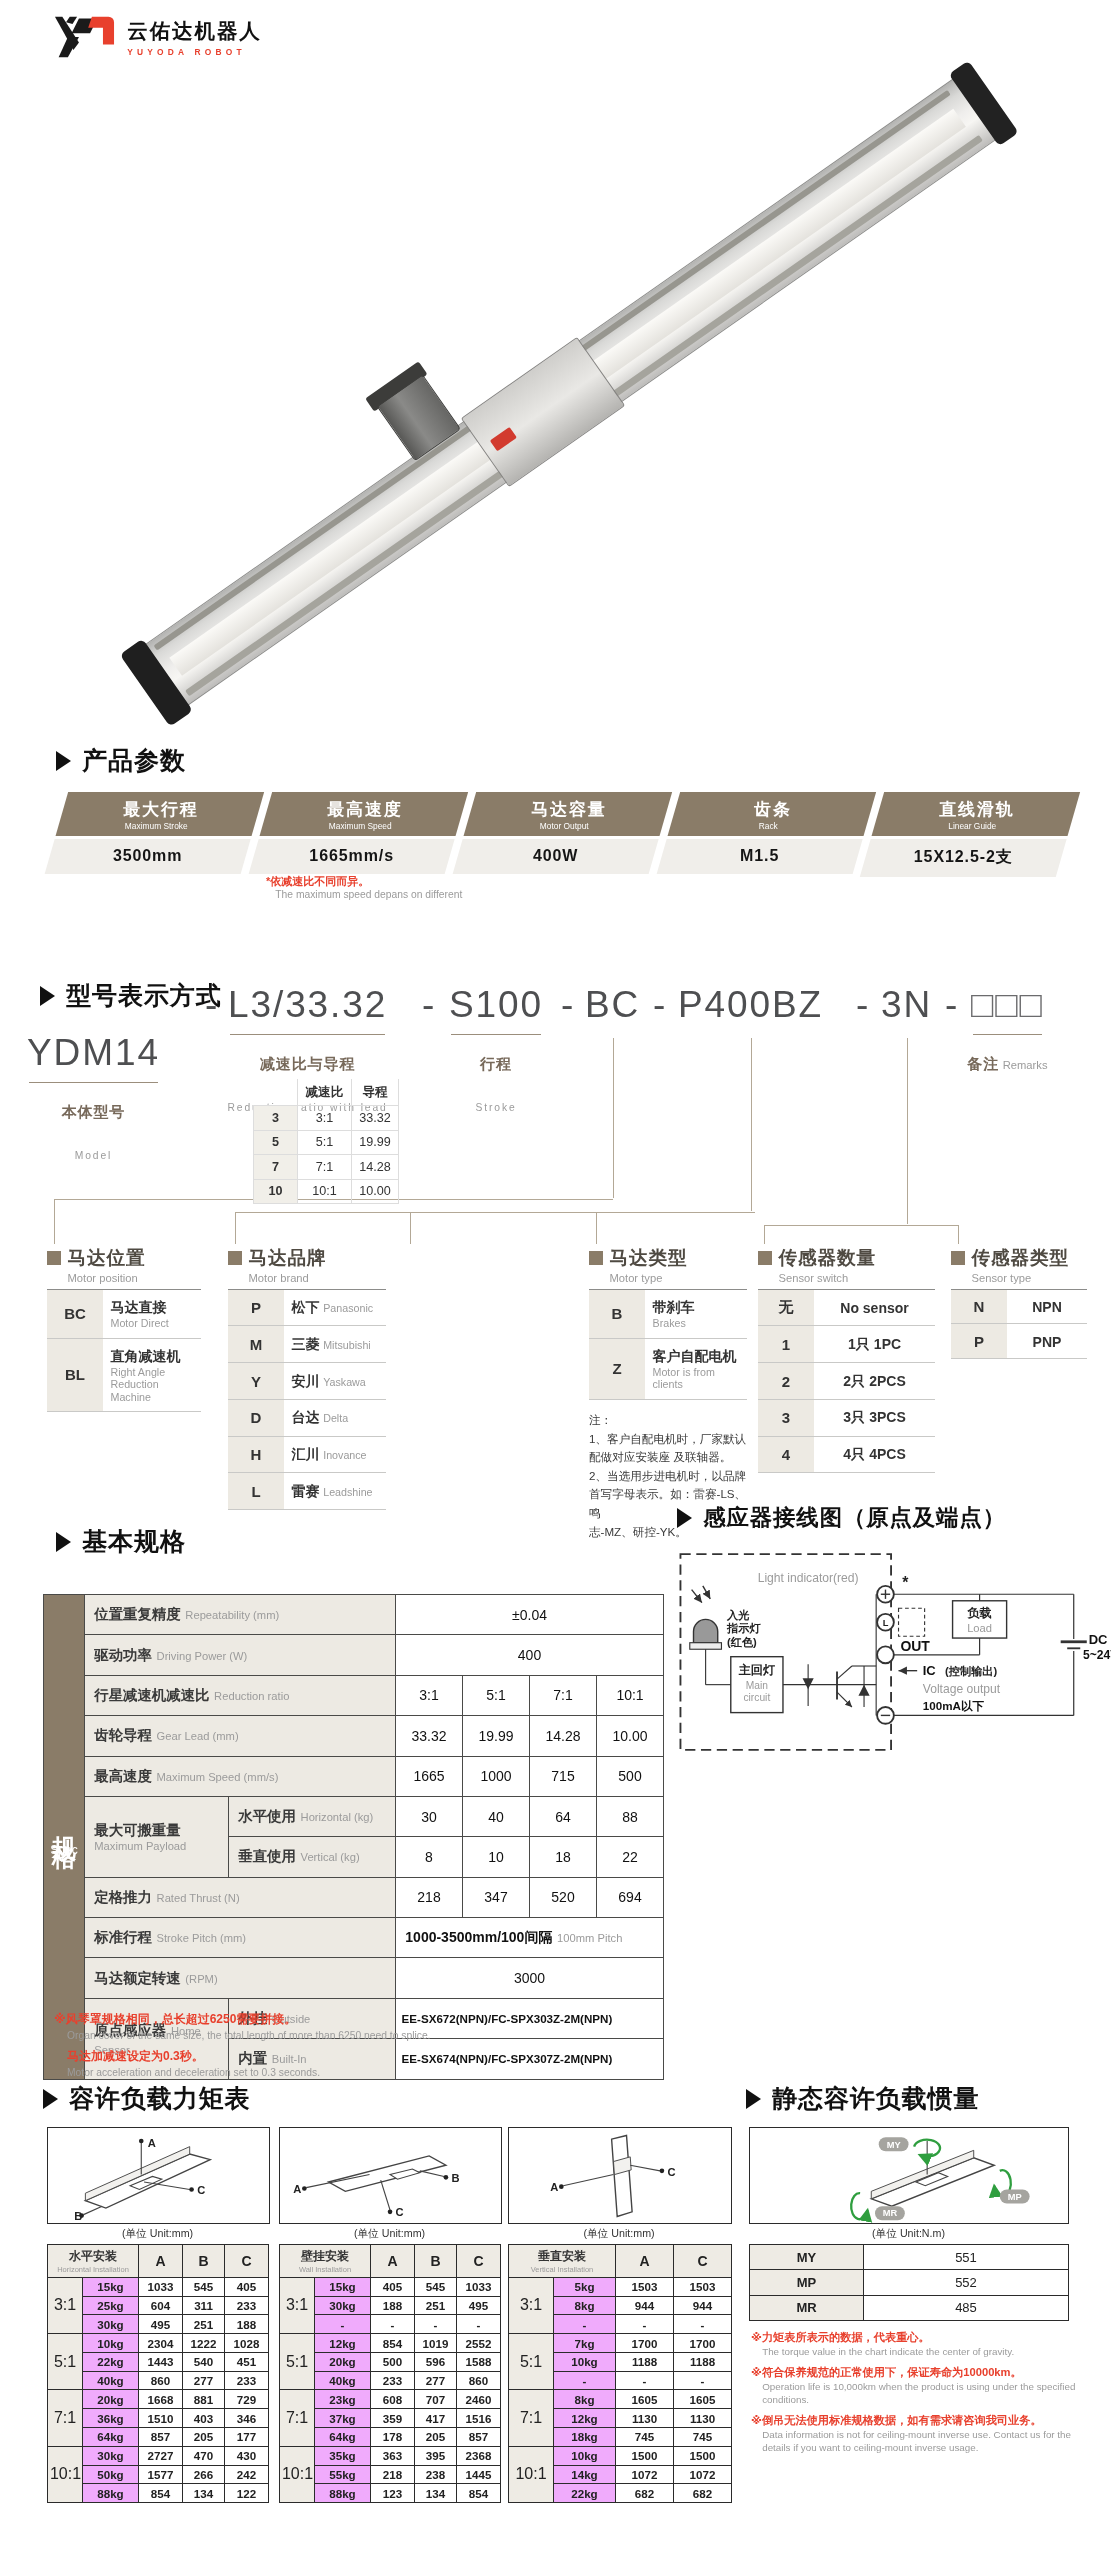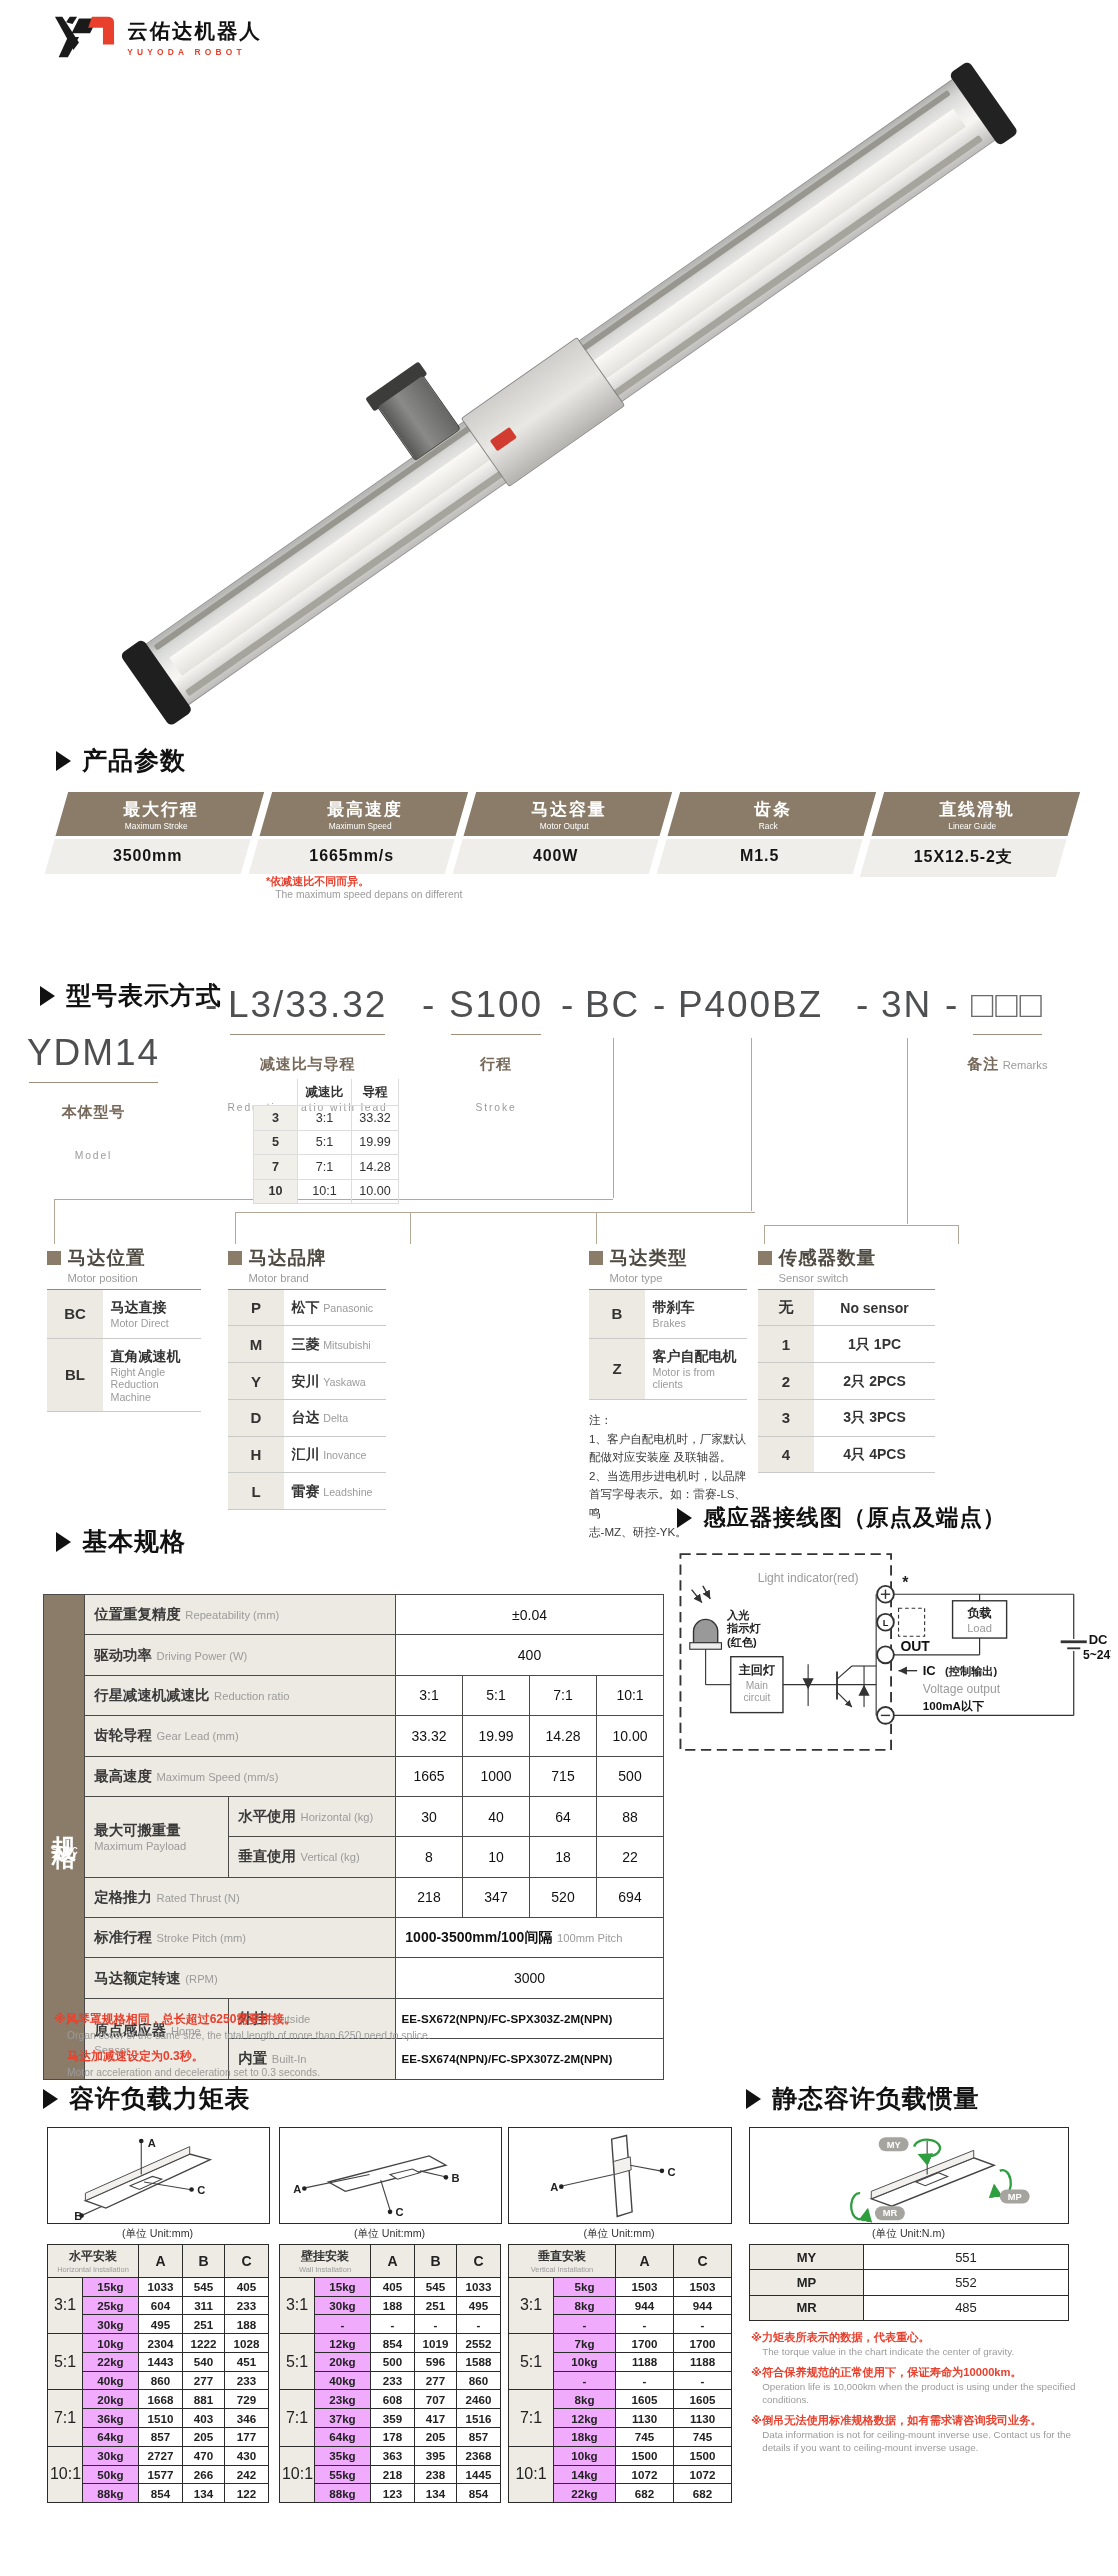--- a/index.html
+++ b/index.html
@@ -385,20 +385,39 @@
             <td style="text-align:center;"><span class="rc">3只</span> <span class="rc">3PCS</span></td>
           </tr>
       <tr>
             <td class="code">4</td>
             <td style="text-align:center;"><span class="rc">4只</span> <span class="rc">4PCS</span></td>
           </tr>
     </tbody>
       </table>
   </div>
 
+  <div class="abs opt" style="left:951px;top:1245px;width:136px;">
+    <div class="opt-h">
+        <div class="opt-sq"></div>
+        <div class="opt-t">传感器类型</div>
+      </div>
+    <div class="opt-s">Sensor type</div>
+    <table>
+      <tbody>
+          <tr>
+            <td class="code">N</td>
+            <td style="text-align:center;"><span class="rc">NPN</span></td>
+          </tr>
+      <tr>
+            <td class="code">P</td>
+            <td style="text-align:center;"><span class="rc">PNP</span></td>
+          </tr>
+    </tbody>
+      </table>
+  </div>
 
   <div class="abs sec" style="left:56px;top:1525px;">
     <div class="tri"></div>
     <div class="t">基本规格</div>
   </div>
 
   <table class="abs spec" style="left:43px;top:1594px;width:621px;">
     <colgroup>
         <col style="width:41px">
         <col style="width:144px">

